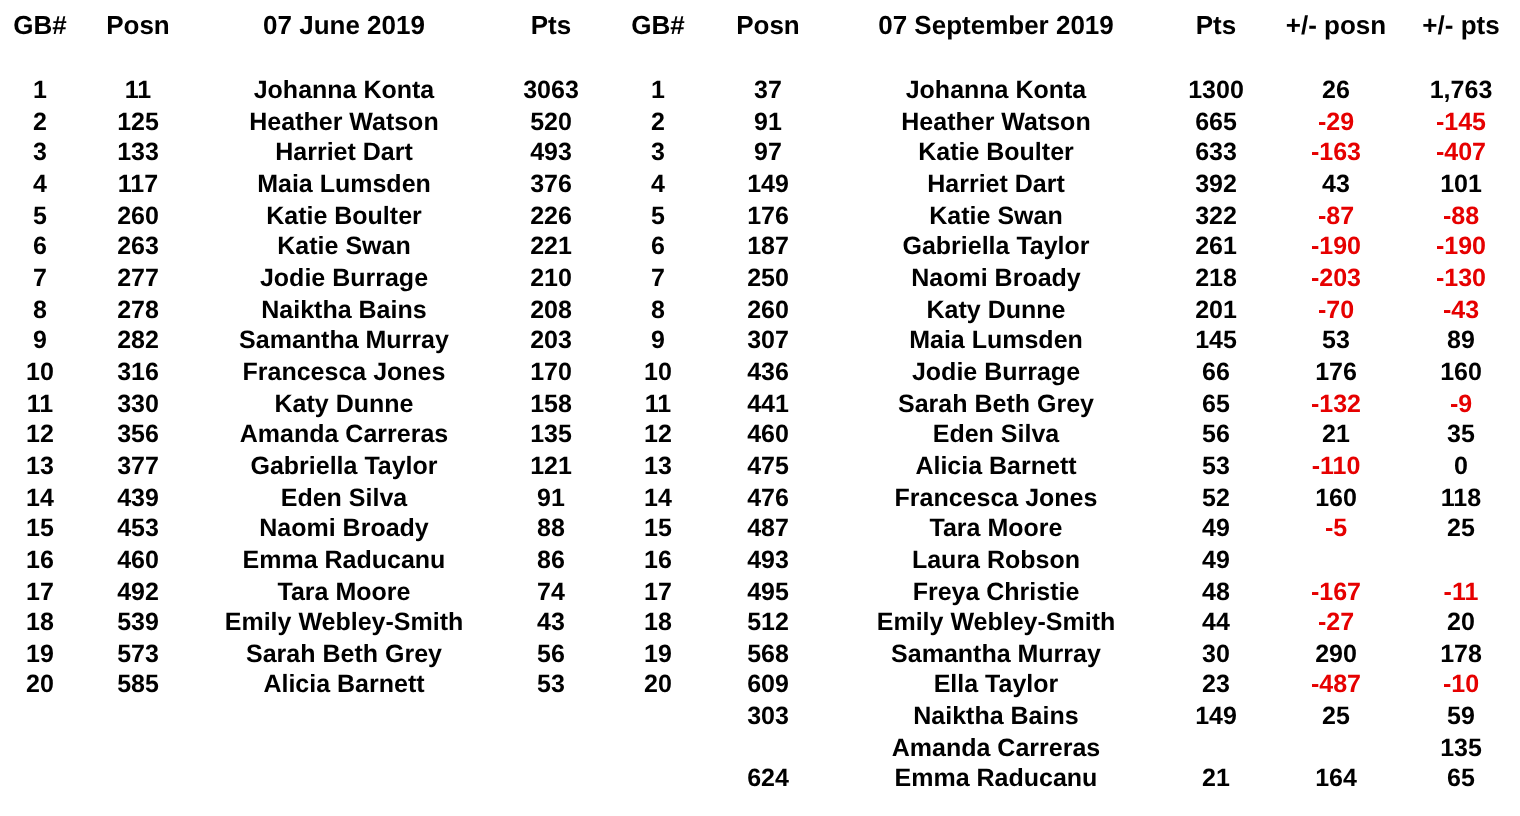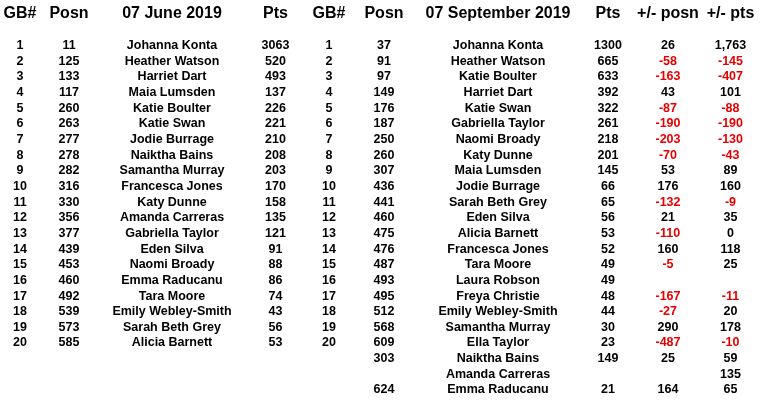--- a/index.html
+++ b/index.html
@@ -29,21 +29,21 @@
     margin: 0;
     padding: 0;
     border: none;
     text-align: center;
     vertical-align: middle;
     font-weight: bold;
     white-space: nowrap;
     overflow: hidden;
   }
   thead th {
-    font-size: 16px;
+    font-size: 13px;
     height: 18px;
     line-height: 18px;
   }
   tr.spacer-row td {
     height: 16px;
   }
   tbody.data td {
     font-size: 12.5px;
     height: 15.65px;
     line-height: 15.65px;
@@ -101,40 +101,40 @@
   </tr>
         <tr>
     <td>2</td>
     <td>125</td>
     <td>Heather Watson</td>
     <td>520</td>
     <td>2</td>
     <td>91</td>
     <td>Heather Watson</td>
     <td>665</td>
-    <td class="neg">-58</td>
+    <td class="neg">-29</td>
     <td class="neg">-145</td>
   </tr>
         <tr>
     <td>3</td>
     <td>133</td>
     <td>Harriet Dart</td>
     <td>493</td>
     <td>3</td>
     <td>97</td>
     <td>Katie Boulter</td>
     <td>633</td>
     <td class="neg">-163</td>
     <td class="neg">-407</td>
   </tr>
         <tr>
     <td>4</td>
     <td>117</td>
     <td>Maia Lumsden</td>
-    <td>137</td>
+    <td>376</td>
     <td>4</td>
     <td>149</td>
     <td>Harriet Dart</td>
     <td>392</td>
     <td>43</td>
     <td>101</td>
   </tr>
         <tr>
     <td>5</td>
     <td>260</td>

